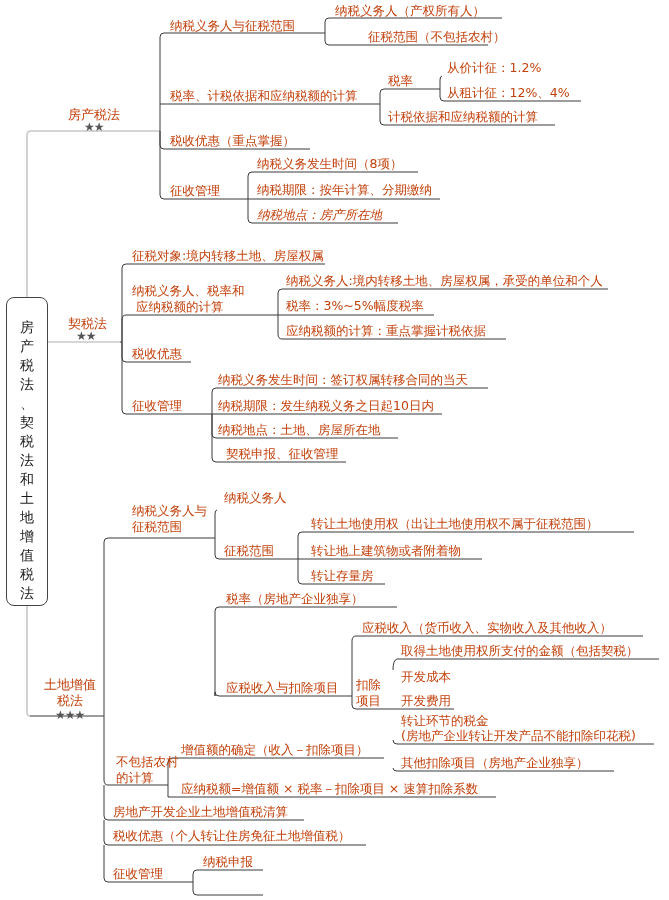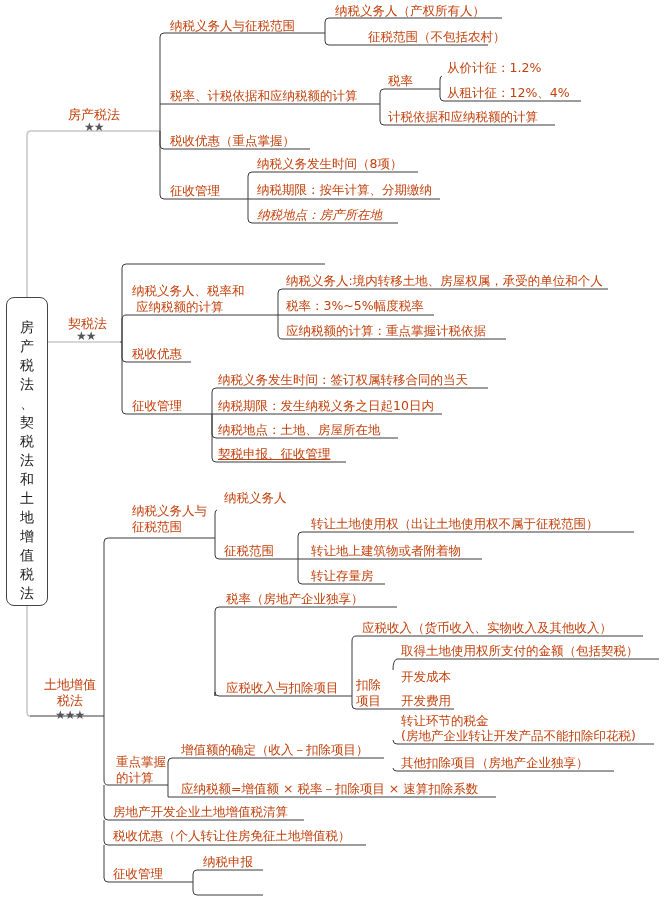--- a/index.html
+++ b/index.html
@@ -121,33 +121,34 @@
 <div class="lbl" style="left:170px;top:133px;">税收优惠（重点掌握）</div>
 
 <div class="lbl" style="left:170px;top:183px;">征收管理</div>
 <div class="lbl" style="left:257px;top:156px;">纳税义务发生时间（8项）</div>
 <div class="lbl" style="left:257px;top:182px;">纳税期限：按年计算、分期缴纳</div>
 <div class="lbl" style="left:257px;top:207px;font-style:italic;">纳税地点：房产所在地</div>
 
 <div class="lbl" style="left:68px;top:316px;font-size:13px;">契税法</div>
 <div class="stars" style="left:76px;top:330px;">★★</div>
 
+<div class="lbl" style="left:132px;top:248px;">征税对象:境内转移土地、房屋权属</div>
 <div class="lbl two" style="left:132px;top:283px;">纳税义务人、税率和
  应纳税额的计算</div>
 <div class="lbl" style="left:286px;top:273px;">纳税义务人:境内转移土地、房屋权属，承受的单位和个人</div>
 <div class="lbl" style="left:286px;top:298px;">税率：3%~5%幅度税率</div>
 <div class="lbl" style="left:286px;top:323px;">应纳税额的计算：重点掌握计税依据</div>
 
 <div class="lbl" style="left:132px;top:346px;">税收优惠</div>
 
 <div class="lbl" style="left:132px;top:398px;">征收管理</div>
 <div class="lbl" style="left:218px;top:372px;">纳税义务发生时间：签订权属转移合同的当天</div>
 <div class="lbl" style="left:218px;top:398px;">纳税期限：发生纳税义务之日起10日内</div>
 <div class="lbl" style="left:218px;top:422px;">纳税地点：土地、房屋所在地</div>
-<div class="lbl" style="left:218px;top:446px;text-decoration:underline;">契税申报、征收管理</div>
+<div class="lbl" style="left:226px;top:446px;">契税申报、征收管理</div>
 
 <div class="lbl two" style="left:44px;top:677px;font-size:13px;text-align:center;">土地增值
 税法</div>
 <div class="stars" style="left:55px;top:709px;">★★★</div>
 
 <div class="lbl two" style="left:132px;top:503px;">纳税义务人与
 征税范围</div>
 <div class="lbl" style="left:224px;top:490px;">纳税义务人</div>
 <div class="lbl" style="left:224px;top:543px;">征税范围</div>
 <div class="lbl" style="left:311px;top:516px;">转让土地使用权（出让土地使用权不属于征税范围）</div>
@@ -160,21 +161,21 @@
 <div class="lbl" style="left:362px;top:620px;">应税收入（货币收入、实物收入及其他收入）</div>
 <div class="lbl two" style="left:356px;top:677px;">扣除
 项目</div>
 <div class="lbl" style="left:401px;top:643px;">取得土地使用权所支付的金额（包括契税）</div>
 <div class="lbl" style="left:401px;top:669px;">开发成本</div>
 <div class="lbl" style="left:401px;top:693px;">开发费用</div>
 <div class="lbl two" style="left:401px;top:713px;line-height:15px;">转让环节的税金
 (房地产企业转让开发产品不能扣除印花税)</div>
 <div class="lbl" style="left:401px;top:755px;">其他扣除项目（房地产企业独享）</div>
 
-<div class="lbl two" style="left:116px;top:754px;">重点掌握
+<div class="lbl two" style="left:116px;top:754px;">不包括农村
 的计算</div>
 <div class="lbl" style="left:181px;top:742px;">增值额的确定（收入－扣除项目）</div>
 <div class="lbl" style="left:181px;top:781px;">应纳税额=增值额 × 税率－扣除项目 × 速算扣除系数</div>
 
 <div class="lbl" style="left:113px;top:804px;">房地产开发企业土地增值税清算</div>
 <div class="lbl" style="left:113px;top:828px;">税收优惠（个人转让住房免征土地增值税）</div>
 
 <div class="lbl" style="left:113px;top:866px;">征收管理</div>
 <div class="lbl" style="left:203px;top:854px;">纳税申报</div>
 <div class="lbl" style="left:203px;top:914px;">纳税地点</div>

